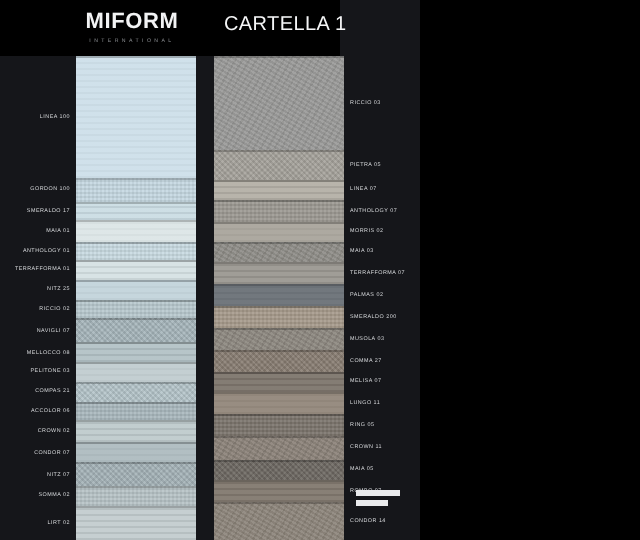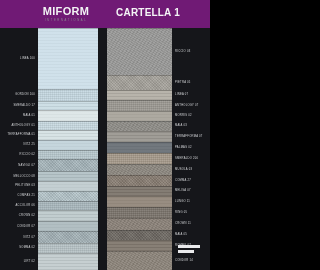--- a/index.html
+++ b/index.html
@@ -2,30 +2,30 @@
 <html><head>
 <meta charset="utf-8">
 <style>
   html,body{margin:0;padding:0;background:#000;}
   body{width:210px;height:270px;overflow:hidden;
        font-family:"Liberation Sans",sans-serif;}
 
   #page{position:relative;width:210px;height:270px;background:#15161a;overflow:hidden;}
 
   
-  #header{position:absolute;left:0;top:0;width:210px;height:28px;background:#701a75;}
+  #header{position:absolute;left:0;top:0;width:170px;height:28px;background:#000000;}
 
   #logo{position:absolute;left:30px;top:6px;width:72px;text-align:center;}
   #logo-main{font-size:11px;font-weight:bold;color:#f2f3f4;letter-spacing:.3px;
              line-height:11px;font-family:"Liberation Sans",sans-serif;}
   #logo-sub{font-size:2.6px;color:#8c8f93;letter-spacing:1.7px;line-height:5px;
             margin-top:1px;}
 
-  #cartella{position:absolute;left:112px;top:7px;width:72px;text-align:center;
-            font-size:10px;font-weight:bold;color:#f4f5f6;letter-spacing:.2px;}
+  #cartella{position:absolute;left:112px;top:7px;width:72px;text-align:left;
+            font-size:10px;font-weight:normal;color:#f4f5f6;letter-spacing:.2px;}
 
   
   .col{position:absolute;top:28px;height:242px;overflow:hidden;}
   #col-left{left:38px;width:60px;}
   #col-right{left:107px;width:65px;}
 
   .strip{width:100%;position:relative;overflow:hidden;}
   .strip::after{content:"";position:absolute;left:0;right:0;top:0;height:1px;
                 background:rgba(0,0,0,.22);}
   .strip .tex{position:absolute;inset:0;opacity:.55;}

